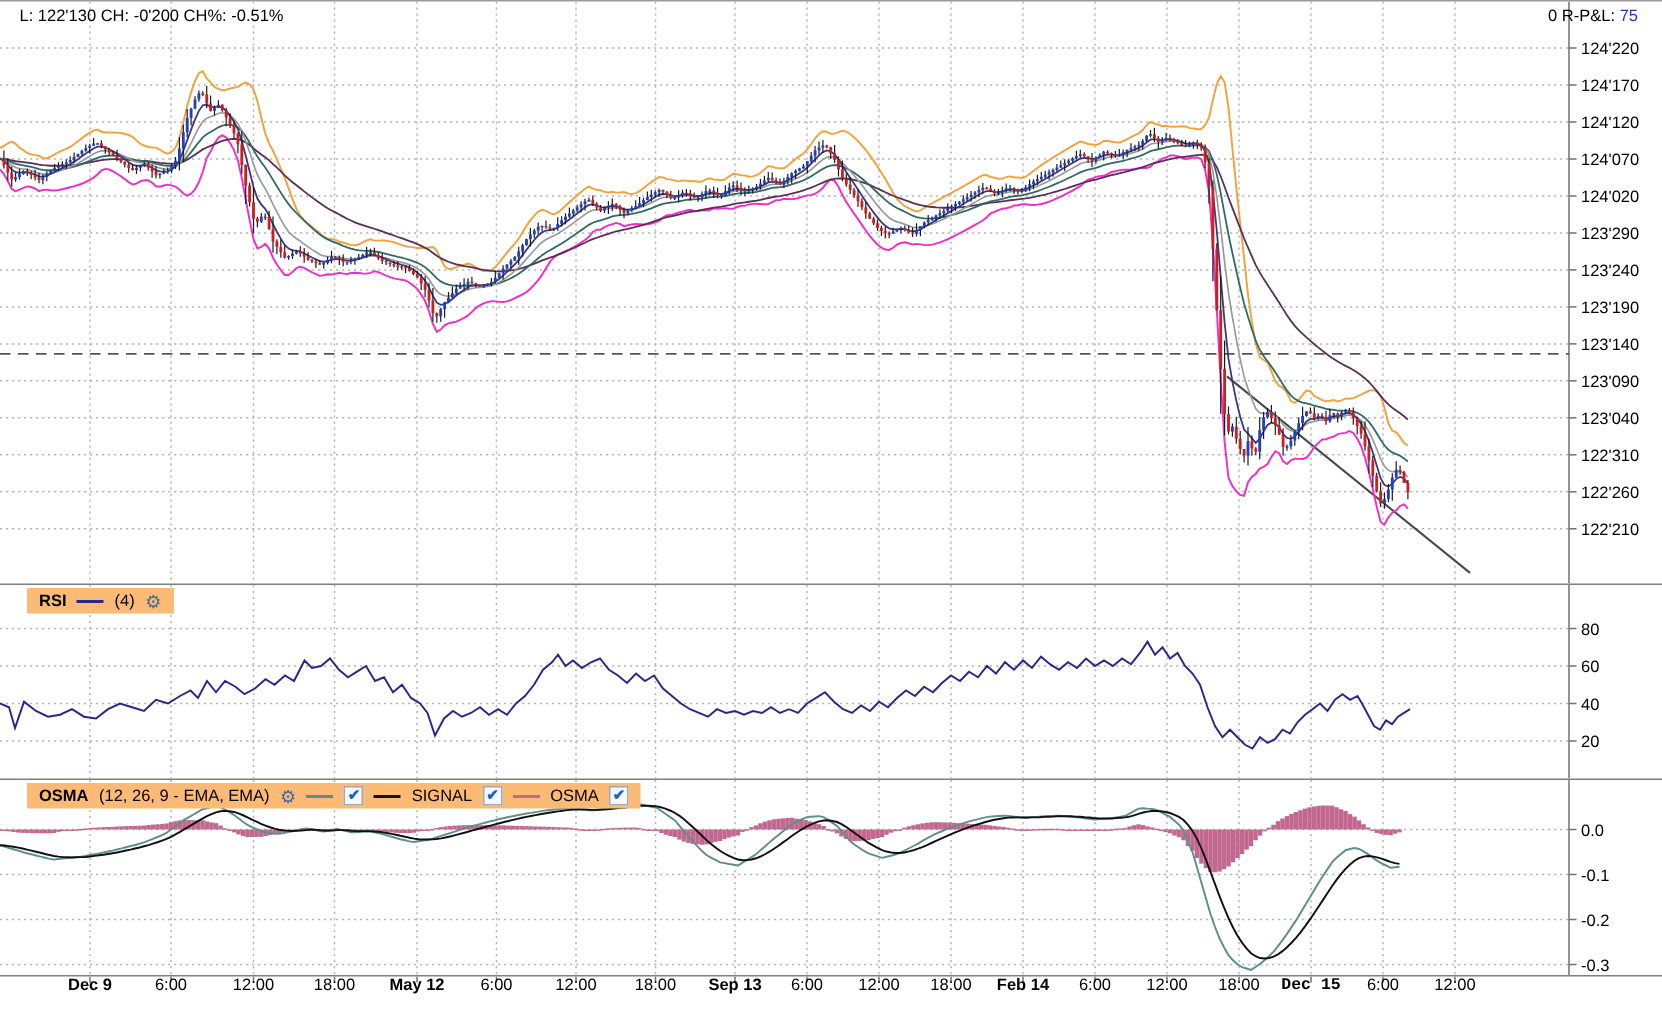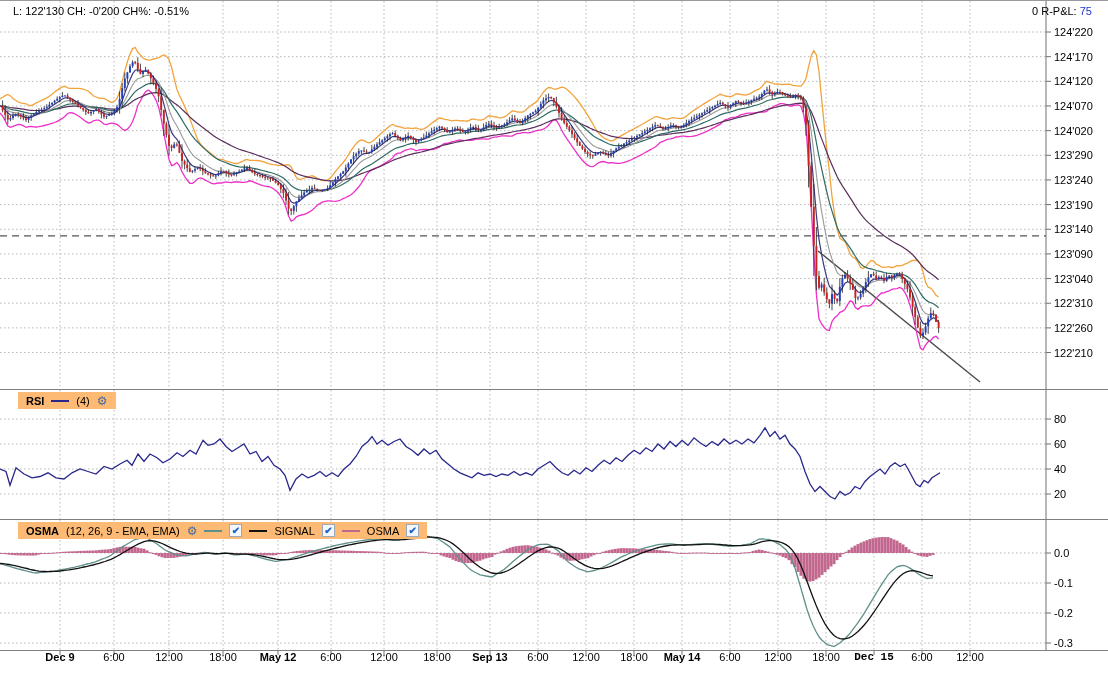--- a/index.html
+++ b/index.html
@@ -1269,21 +1269,21 @@
       <div class="tlabel" style="left: 169px;">12:00</div>
       <div class="tlabel" style="left: 223px;">18:00</div>
       <div class="tlabel bold" style="left: 278px;">May 12</div>
       <div class="tlabel" style="left: 331px;">6:00</div>
       <div class="tlabel" style="left: 384px;">12:00</div>
       <div class="tlabel" style="left: 437px;">18:00</div>
       <div class="tlabel bold" style="left: 490px;">Sep 13</div>
       <div class="tlabel" style="left: 538px;">6:00</div>
       <div class="tlabel" style="left: 586px;">12:00</div>
       <div class="tlabel" style="left: 634px;">18:00</div>
-      <div class="tlabel bold" style="left: 682px;">May 14</div>
+      <div class="tlabel bold" style="left: 682px;">Feb 14</div>
       <div class="tlabel" style="left: 730px;">6:00</div>
       <div class="tlabel" style="left: 778px;">12:00</div>
       <div class="tlabel" style="left: 826px;">18:00</div>
       <div class="tlabel bold" style="left: 874px; font-family: Liberation Mono, monospace;">Dec 15</div>
       <div class="tlabel" style="left: 922px;">6:00</div>
       <div class="tlabel" style="left: 970px;">12:00</div>
     </div>
 
 </div>
 

